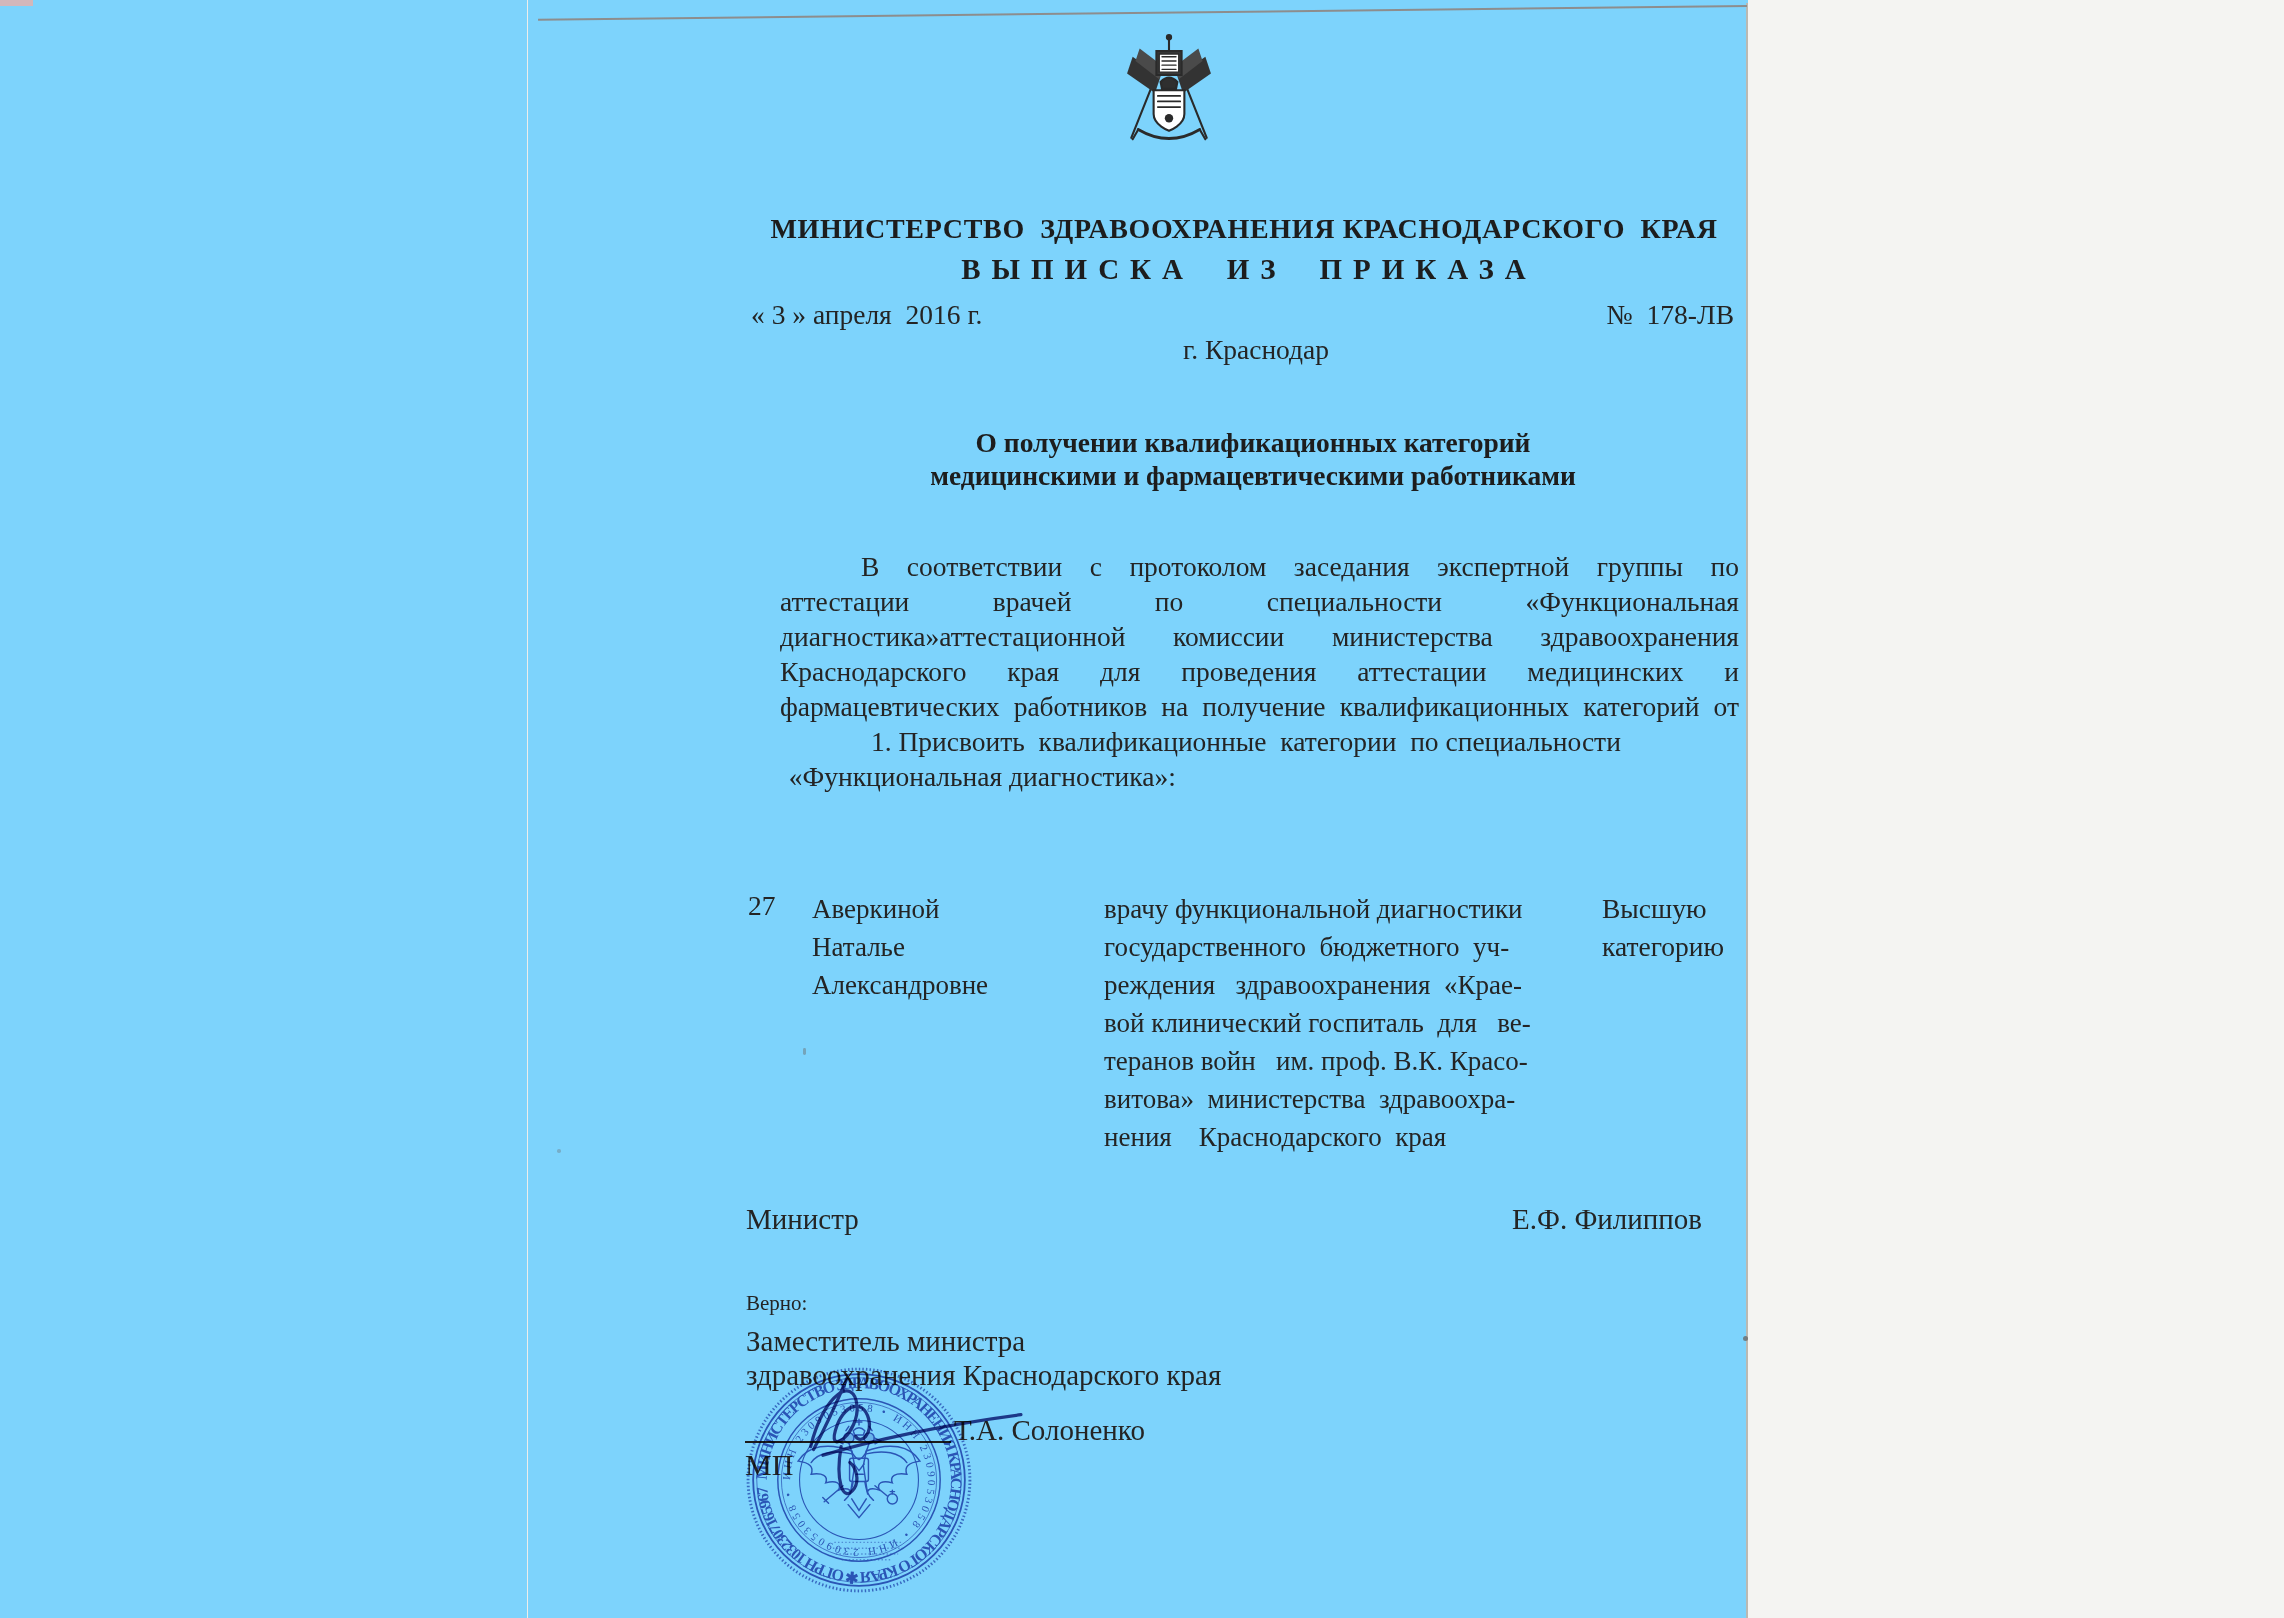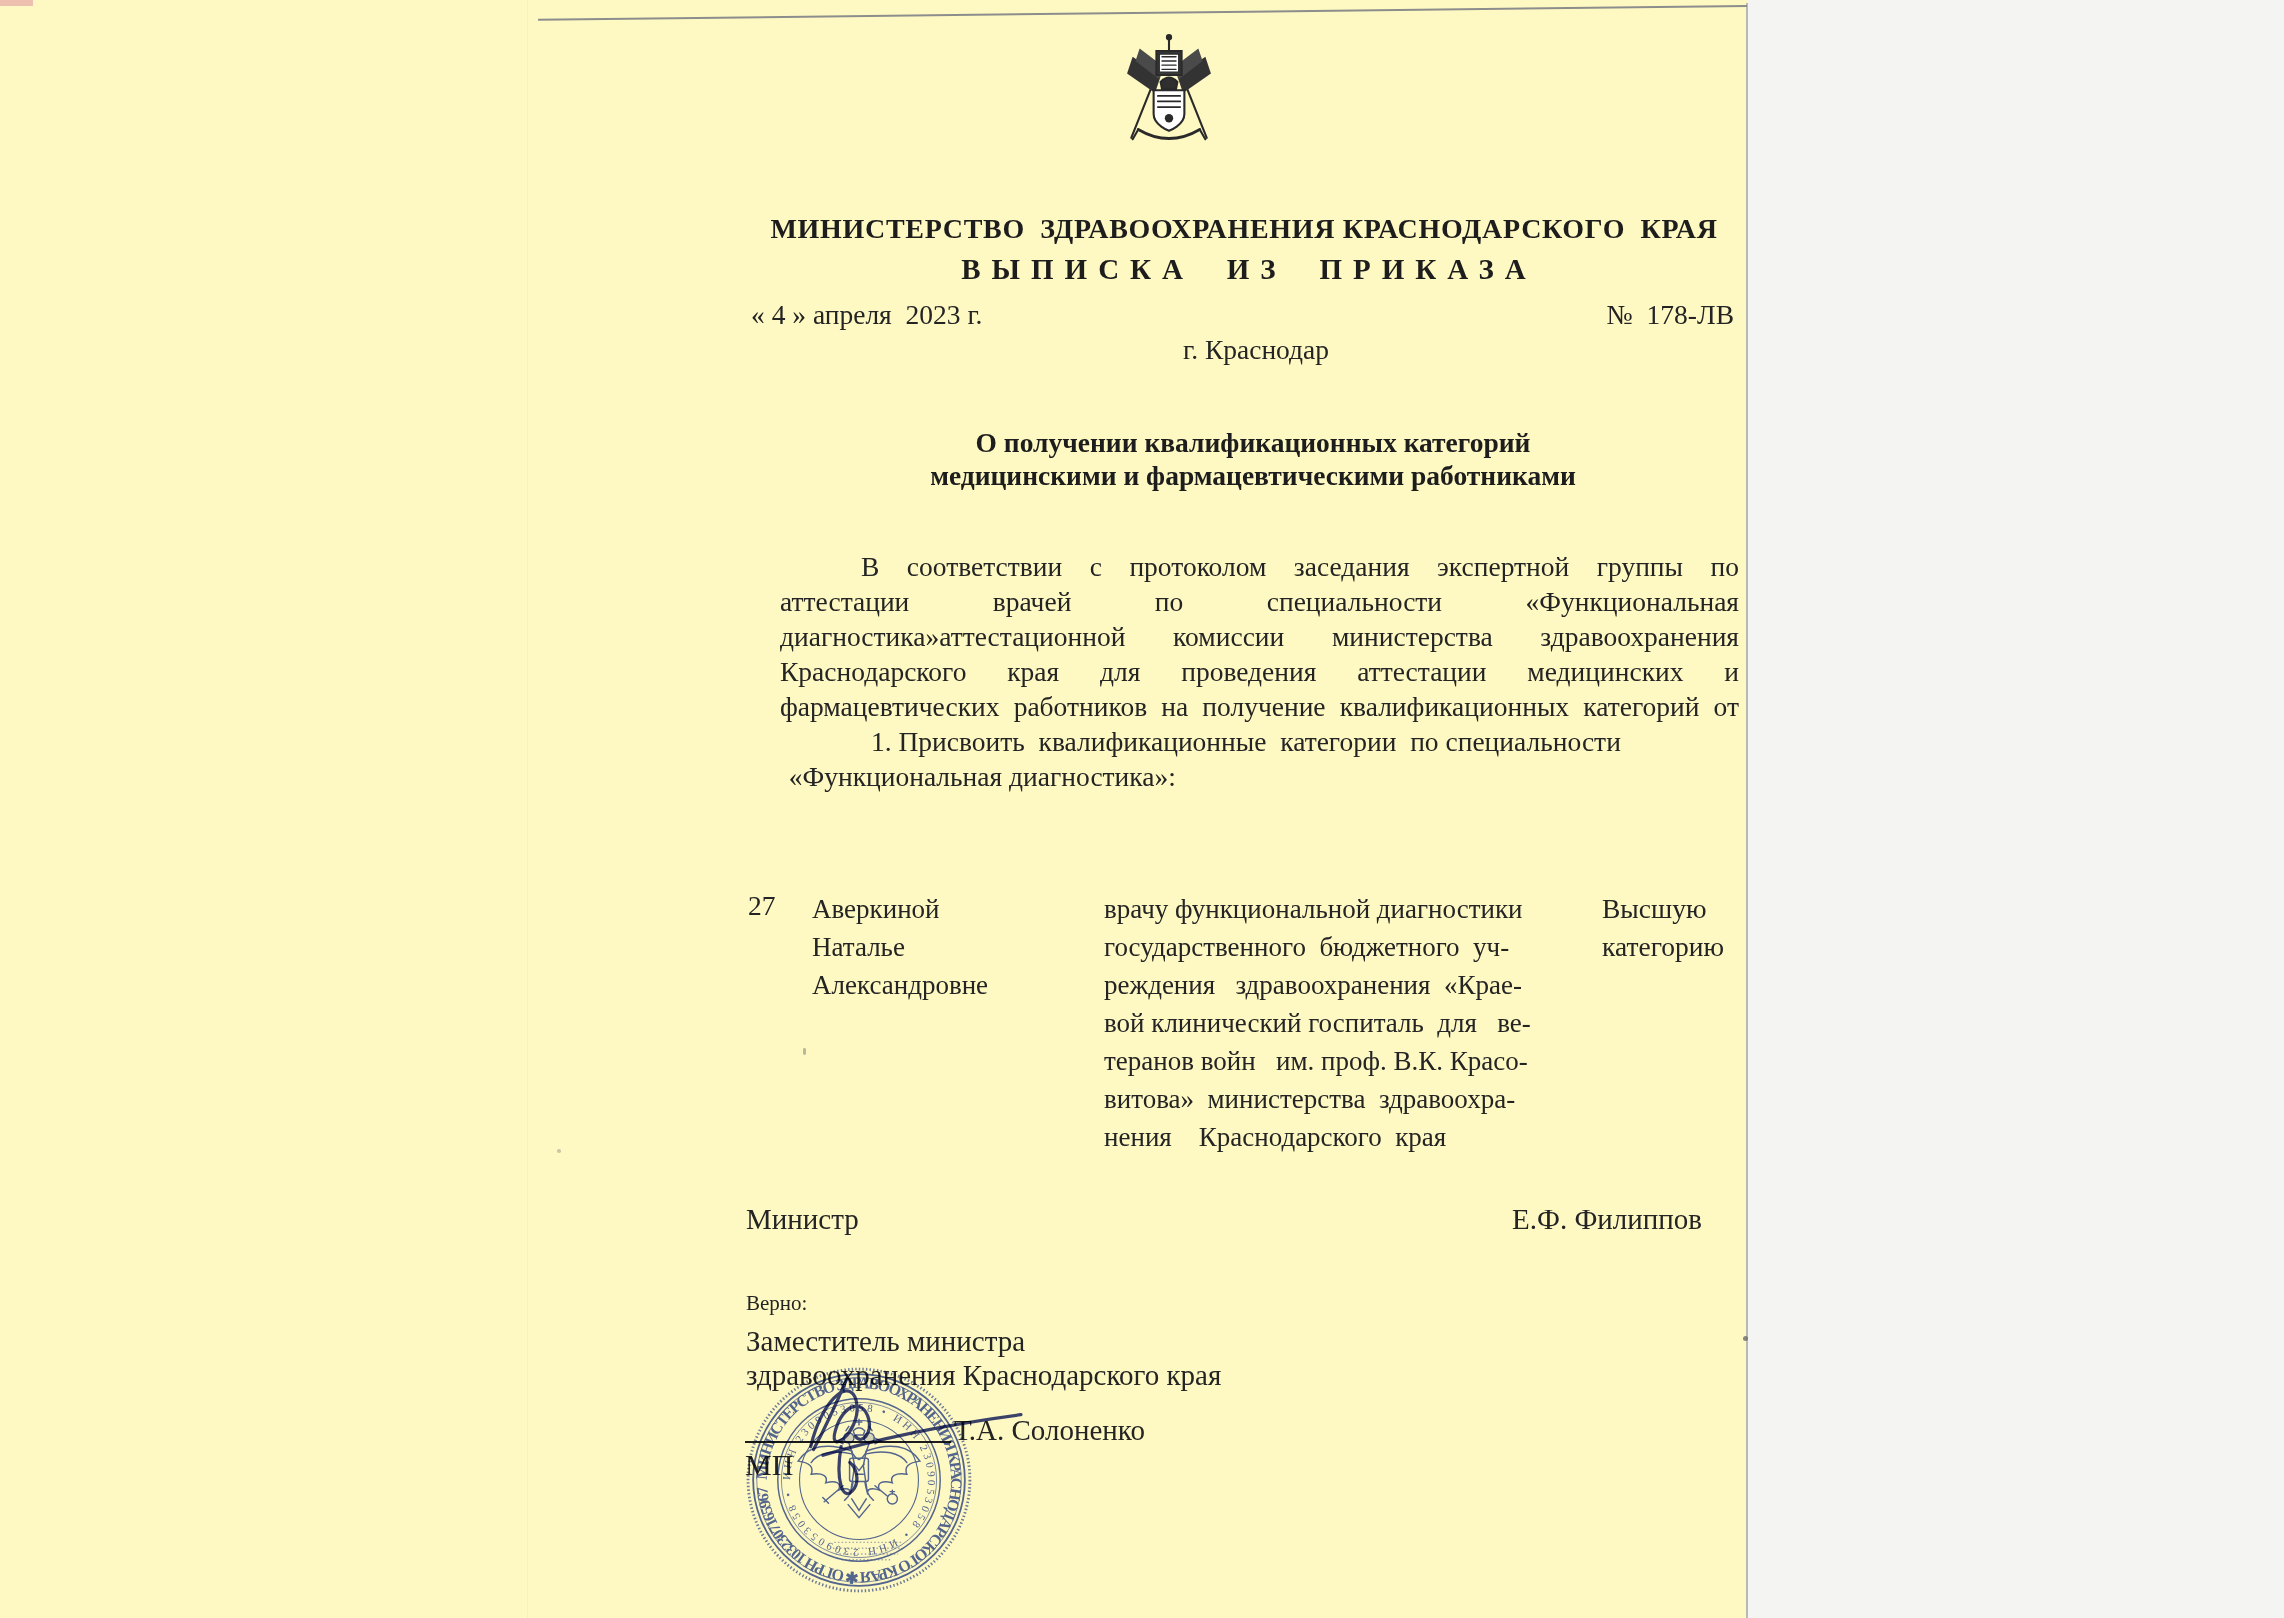--- a/index.html
+++ b/index.html
@@ -1,21 +1,21 @@
 <!DOCTYPE html>
 <html style="font-size:11.6px"><head>
 <meta charset="utf-8">
 <style>
   html,body{margin:0;padding:0;}
   body{
     width:2284px;height:1618px;overflow:hidden;background:#ffffff;
     font-family:"Liberation Serif","DejaVu Serif",serif;color:#242424;
     -webkit-font-smoothing:antialiased;
   }
-  #page{position:relative;width:2284px;height:1618px;background:#fef9c3;}
+  #page{position:relative;width:2284px;height:1618px;background:#7dd3fc;}
 
   
   .outside-right{position:absolute;left:1748px;top:0;width:536px;height:1618px;background:#f4f4f2;}
   .page-right-edge{position:absolute;left:1746px;top:2.9px;width:2.2px;height:1615px;background:#b9b9b3;}
   .page-left-edge{position:absolute;left:527px;top:0;width:0.7px;height:1618px;background:#ededea;}
   .page-top-edge{position:absolute;left:538px;top:5px;width:1209px;height:0;
     border-top:2.2px solid #8d8d8d;transform:rotate(-0.65deg);transform-origin:100% 0;}
   .red-sliver{position:absolute;left:0;top:0;width:33px;height:5.8px;background:#e9b0aa;opacity:.8;}
   .speck{position:absolute;border-radius:50%;background:#6a6a6a;}
   .speck1{left:1743px;top:1336px;width:5px;height:5px;opacity:.8;}
@@ -109,21 +109,21 @@
       <circle cx="70" cy="122" r="6" fill="#2a2a2a" stroke="none"></circle>
 
       <path d="M26,138 q44,26 88,0" stroke-width="4"></path>
       <path d="M26,138 l-8,14 M114,138 l8,14" stroke-width="3"></path>
     </g>
   </svg>
 
   <div class="ministry">МИНИСТЕРСТВО  ЗДРАВООХРАНЕНИЯ КРАСНОДАРСКОГО  КРАЯ</div>
   <div class="doctype">ВЫПИСКА ИЗ ПРИКАЗА</div>
   <div class="daterow">
-    <span>« 4 » апреля  2023 г.</span>
+    <span>« 3 » апреля  2016 г.</span>
     <span>№  178-ЛВ</span>
   </div>
   <div class="city">г. Краснодар</div>
 
   <div class="ordertitle">
     <div>О получении квалификационных категорий</div>
     <div>медицинскими и фармацевтическими работниками</div>
   </div>
 
   <div class="body-par">

